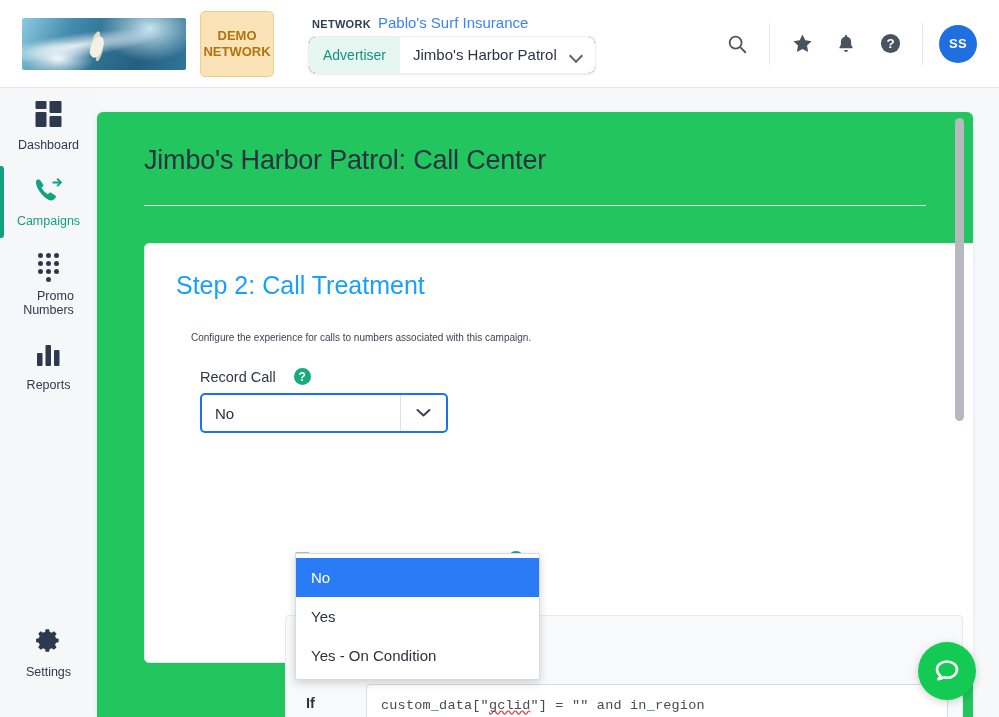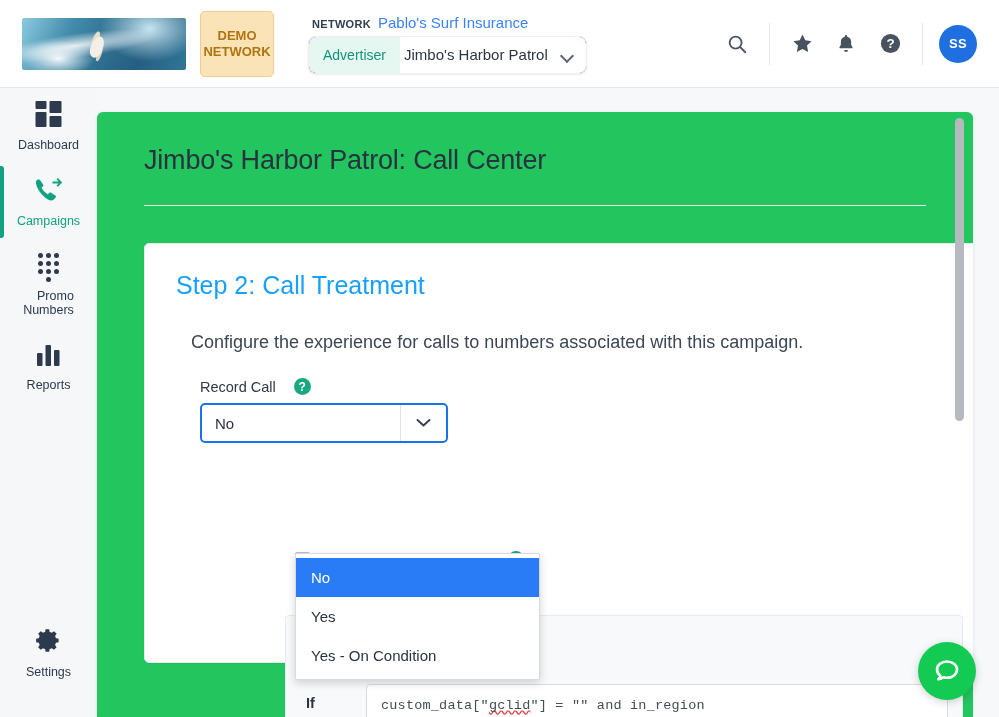--- a/index.html
+++ b/index.html
@@ -55,21 +55,21 @@
     display: flex; align-items: stretch; height: 38px;
     border-radius: 8px; overflow: hidden; box-shadow: 0 1px 2px rgba(16,24,40,.08);
     border: 1px solid #eceff3; background:#a21caf;
   }
   .adv-tag {
     background: #e6f7f2; color: #10957a; font-size: 14px;
     display: flex; align-items: center; padding: 0 14px; white-space: nowrap;
   }
   .adv-value {
     background: #ffffff; color: #2c3444; font-size: 15px;
-    display: flex; align-items: center; gap: 14px; padding: 0 13px 0 4px; white-space: nowrap;
+    display: flex; align-items: center; gap: 14px; padding: 0 13px 0 13px; white-space: nowrap;
     cursor: pointer;
   }
   .caret-dn {
     width: 11px; height: 7px; position: relative; display:inline-block;
   }
   .caret-dn:before {
     content:""; position:absolute; left:0; top:0;
     width: 8px; height: 8px; border-right: 2px solid #5a6475; border-bottom: 2px solid #5a6475;
     transform: rotate(45deg);
   }
@@ -114,21 +114,21 @@
     font-size: 27px; color: #27333f; margin: 33px 0 0 47px; font-weight: 400; letter-spacing: -.2px;
   }
   .title-rule { height:1px; background:#e9ecf0; margin: 29px 47px 0 47px; }
 
   .panel {
     margin: 37px 0 0 47px; width: 850px; min-height: 420px;
     border: 1px solid #e7eaee; border-radius: 5px; background:#fff;
     box-shadow: 0 1px 2px rgba(16,24,40,.04);
   }
   .panel-title { color: #18a0fb; font-size: 25px; margin: 27px 0 0 31px; font-weight: 400; }
-  .panel-desc { color: #3c4654; font-size: 18px; margin: 32px 0 0 46px; }
+  .panel-desc { color: #3c4654; font-size: 10px; margin: 32px 0 0 46px; }
 
   .field-label-row { display:flex; align-items:center; gap:18px; margin: 25px 0 0 55px; }
   .field-label { font-size: 14.5px; color: #2f3845; }
   .help-dot {
     width: 17px; height: 17px; border-radius:50%; background:#18a97f; color:#fff;
     font-size: 12px; font-weight:700; display:flex; align-items:center; justify-content:center; cursor:pointer;
   }
 
   .select-box {
     margin: 8px 0 0 55px; width: 248px; height: 40px;

